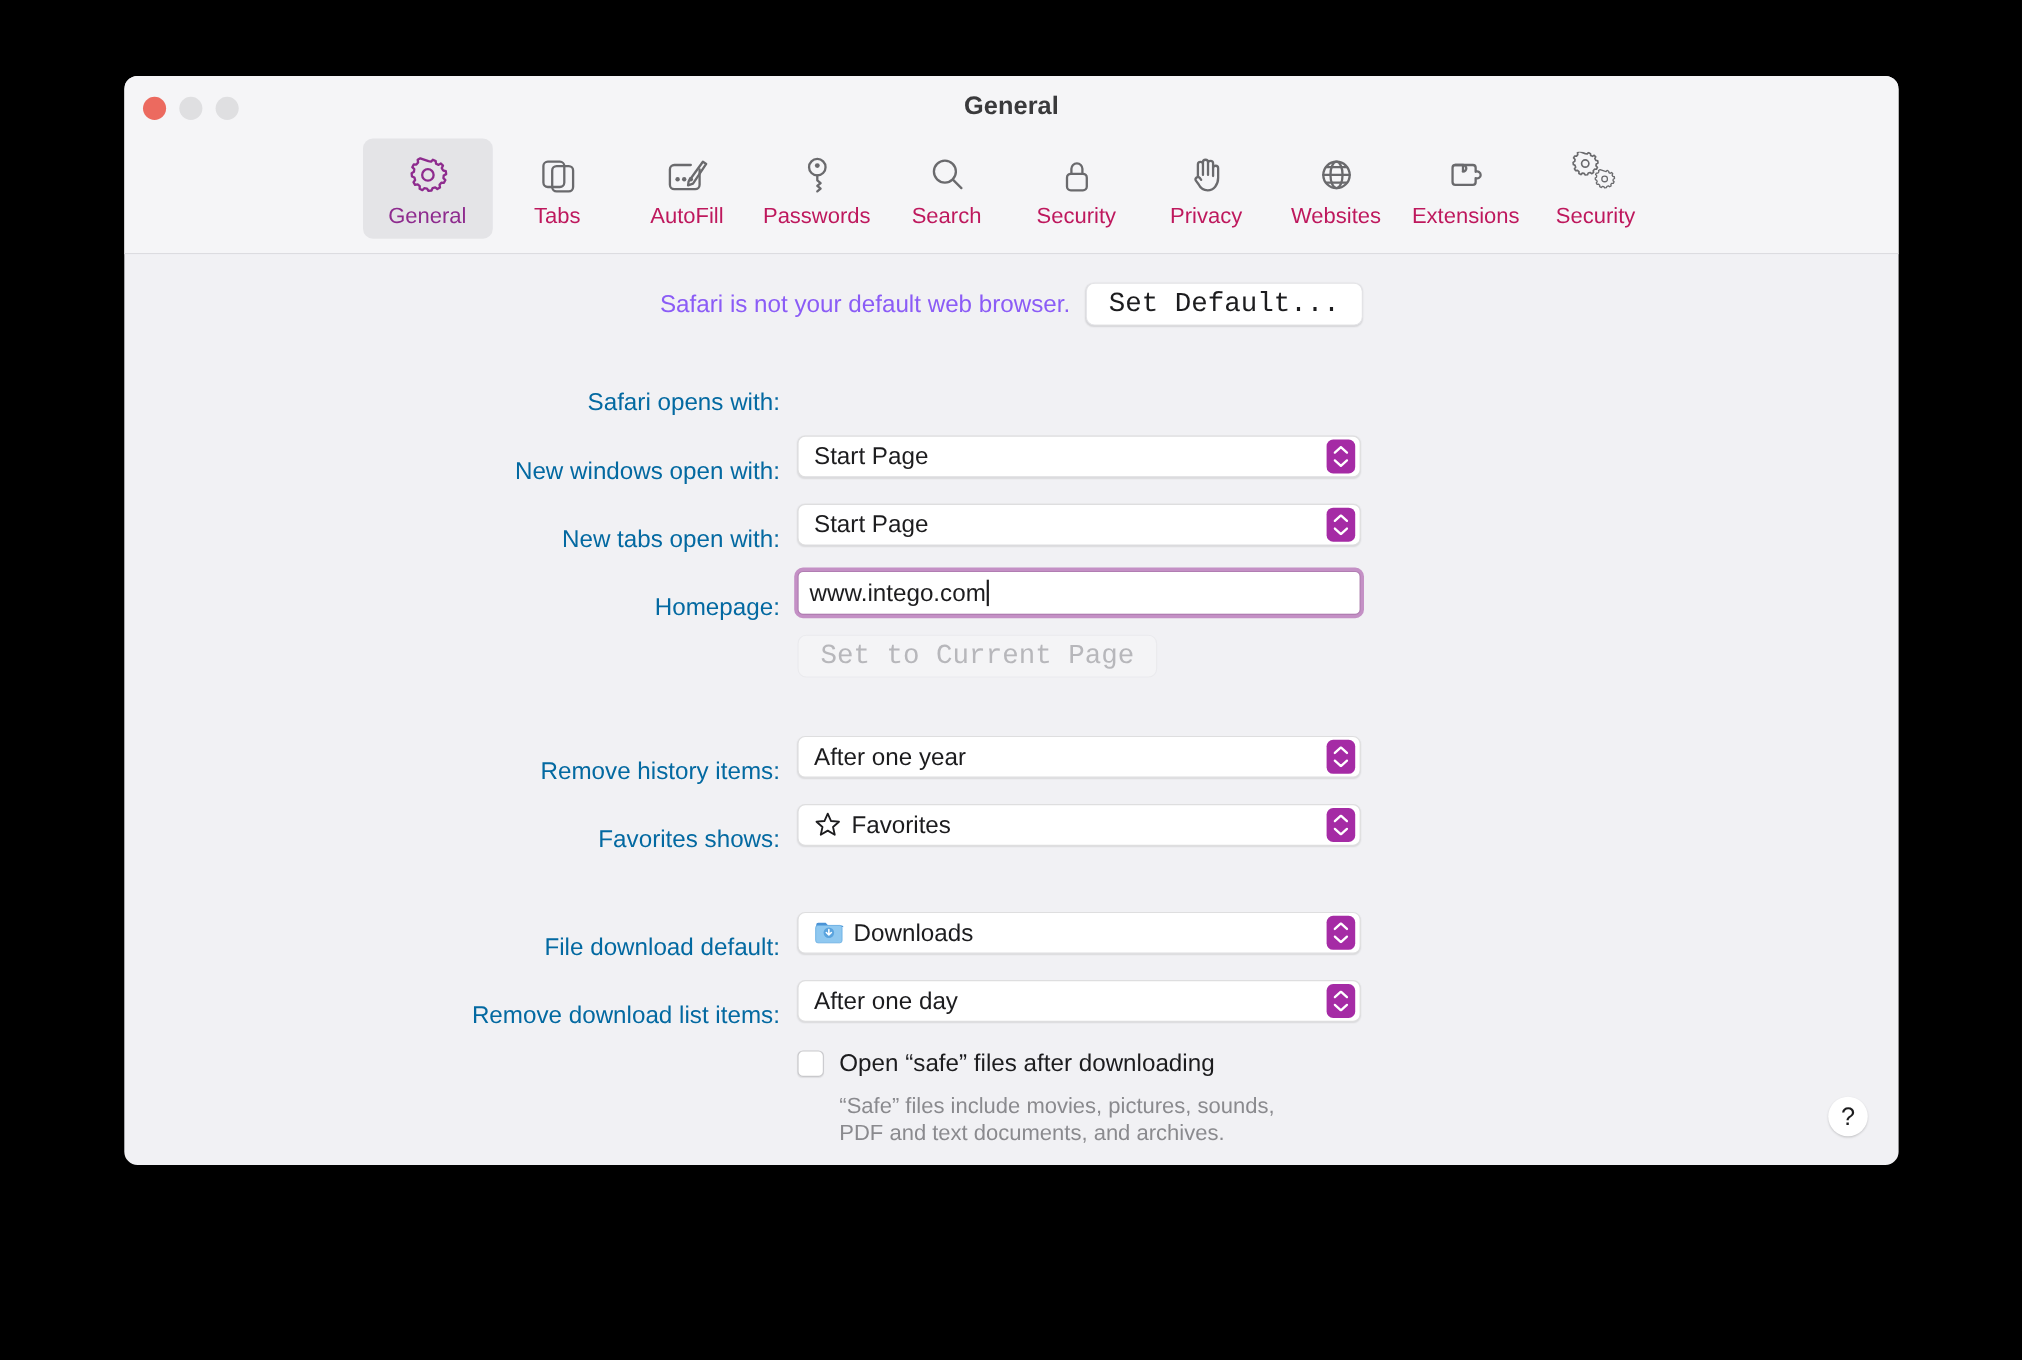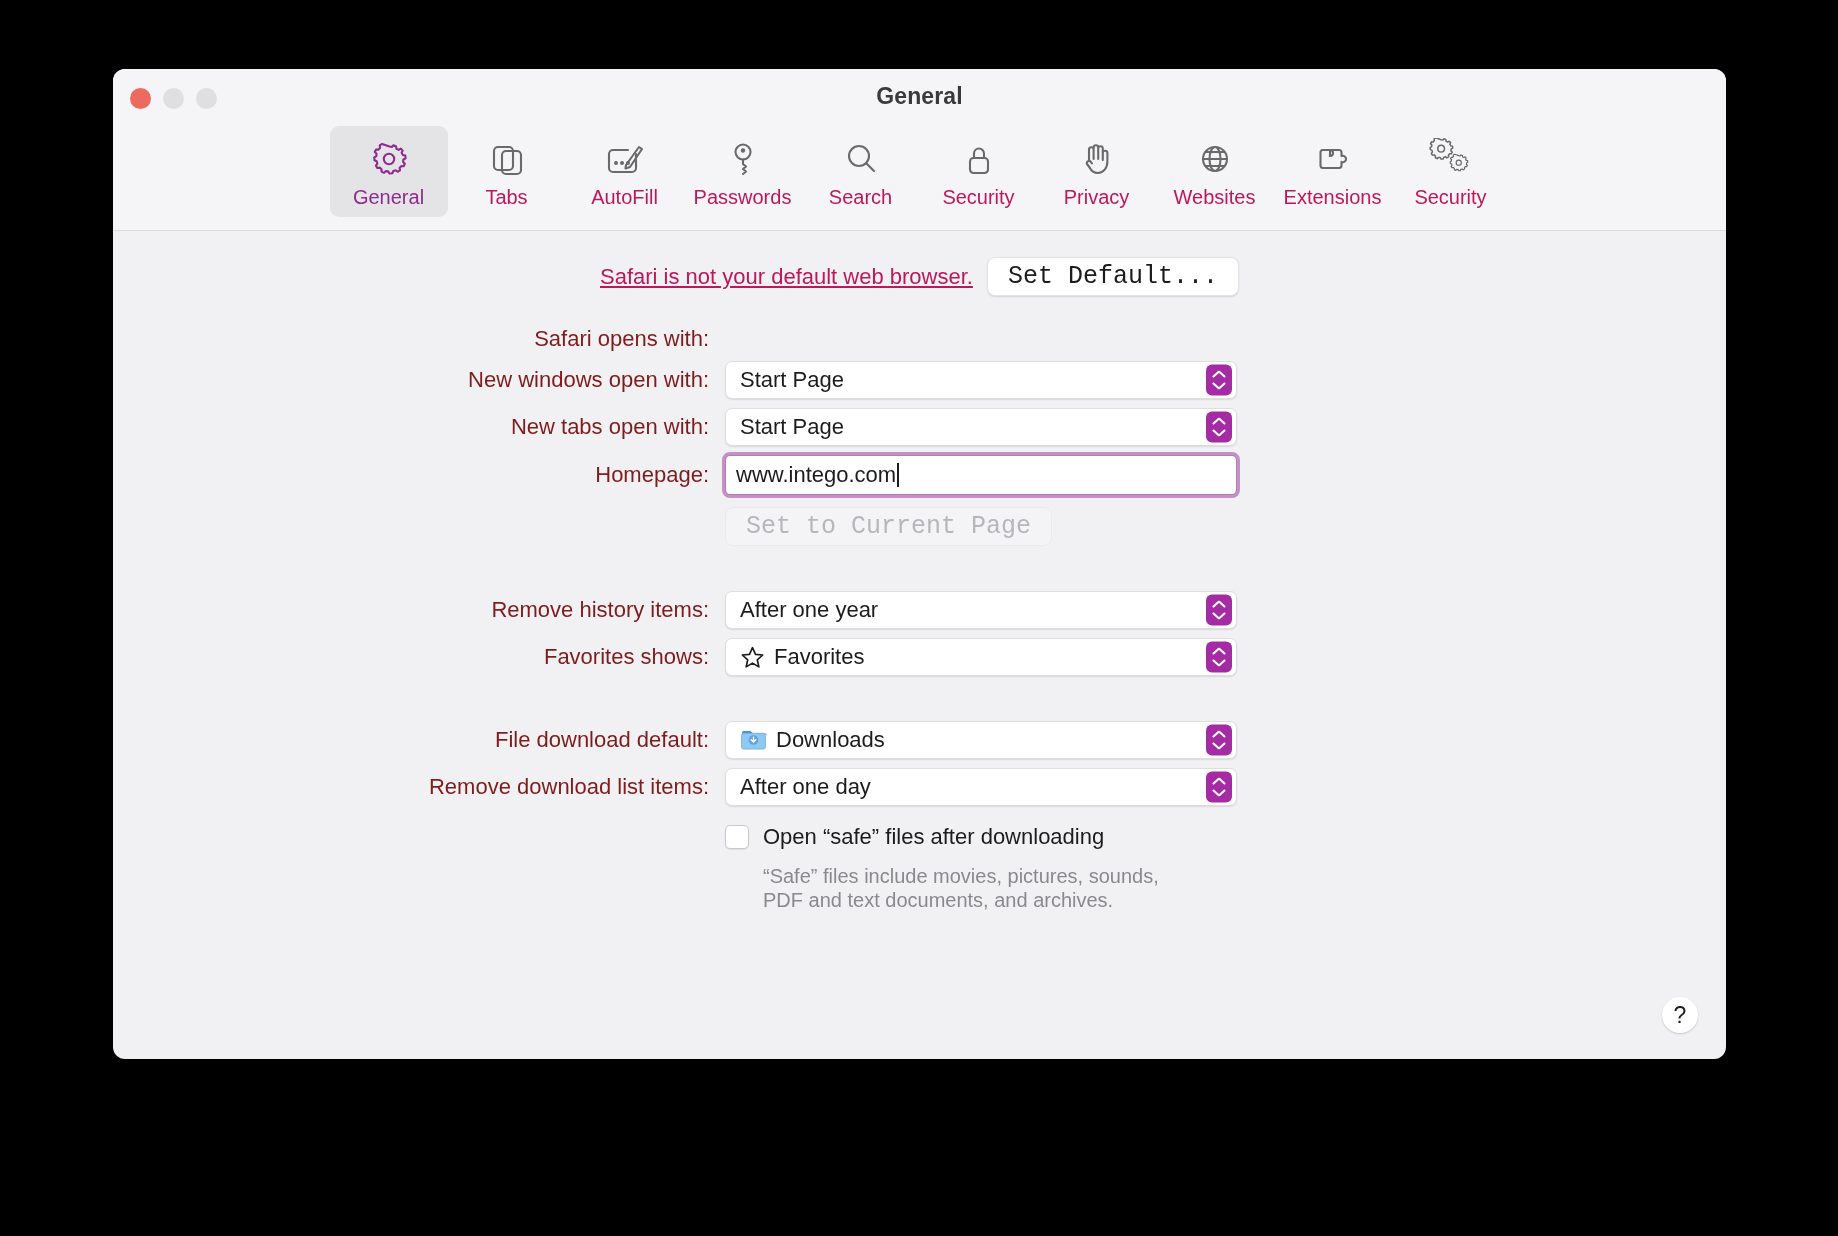--- a/index.html
+++ b/index.html
@@ -101,22 +101,21 @@
   .default-row {
     position: absolute;
     left: 0; right: 0; top: 26px;
     display: flex;
     align-items: center;
     justify-content: center;
     gap: 14px;
   }
   .default-text {
     font-size: 22px;
-    color: #be185d;
-    text-decoration: underline;
+    color: #8b5cf6;
   }
   .btn {
     background: #ffffff;
     border: 1px solid #e3e3e6;
     border-radius: 8px;
     padding: 4px 20px;
     font-size: 25px;
     color: #1c1c1e;
     box-shadow: 0 1px 1.5px rgba(0,0,0,0.12);
     cursor: default;
@@ -138,22 +137,23 @@
   .row {
     display: flex;
     align-items: center;
     margin-bottom: 9px;
   }
   .row .label {
     width: 612px;
     text-align: right;
     padding-right: 16px;
     font-size: 22px;
-    color: #7f1d1d;
+    color: #0369a1;
     white-space: nowrap;
+    margin-top: 27px;
   }
   .ctl { position: relative; }
 
   .popup {
     position: relative;
     width: 512px;
     height: 38px;
     background: #ffffff;
     border: 1px solid #dededf;
     border-radius: 7px;

